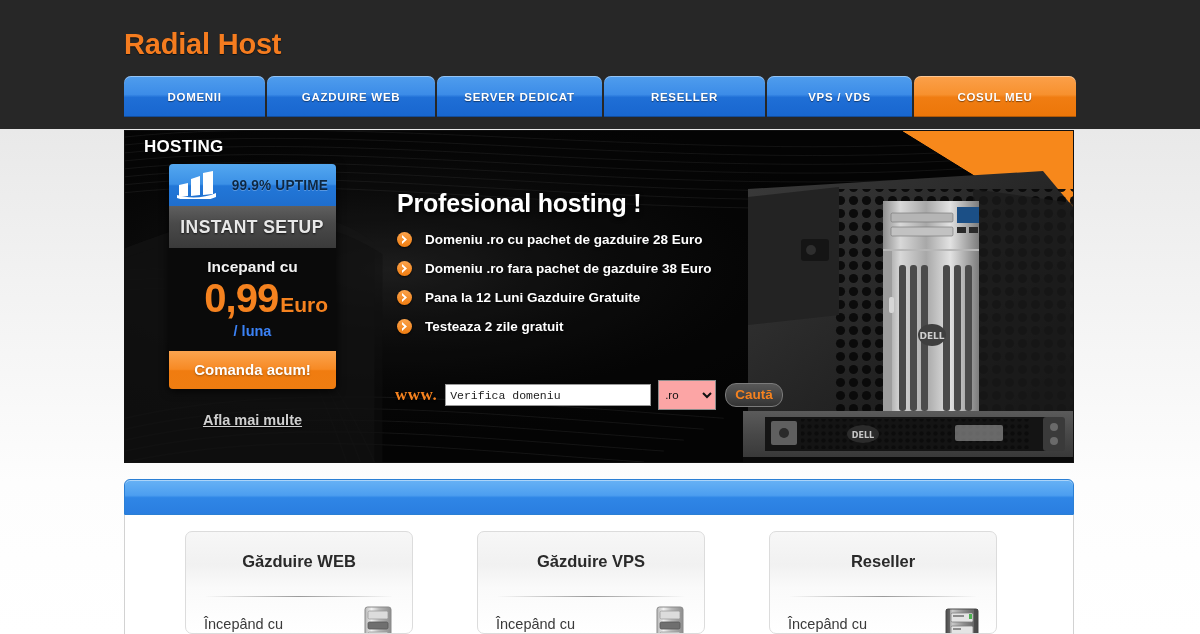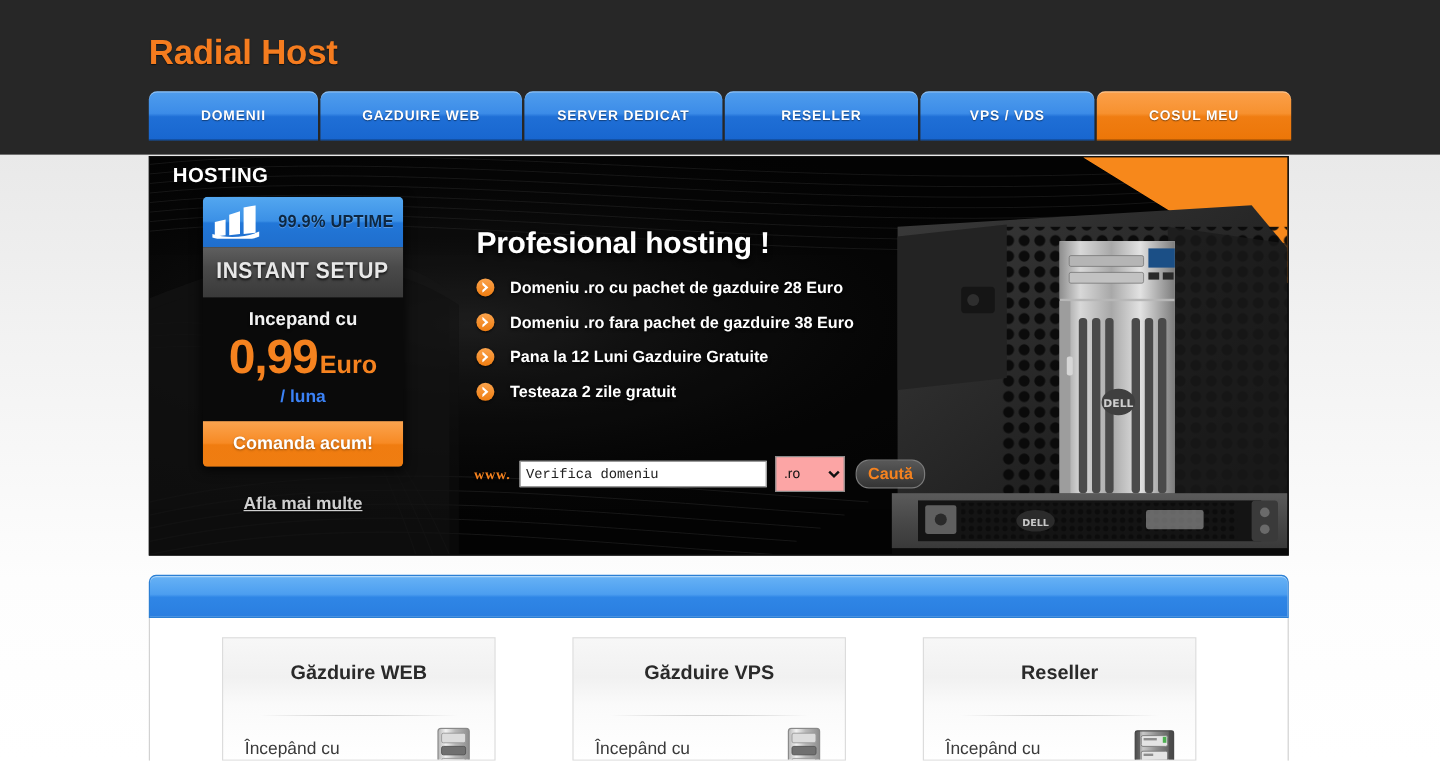--- a/index.html
+++ b/index.html
@@ -121,21 +121,21 @@
   .promo-price{
     background:#0a0a0a;padding:10px 8px 12px;
     text-align:center;
   }
   .price-label{
     color:#f2f2f2;font-size:15.5px;font-weight:bold;
     text-shadow:0 1px 2px rgba(0,0,0,.8);
   }
   .price-main{
     margin-top:2px;
-    display:flex;align-items:baseline;justify-content:center;
+    display:flex;align-items:baseline;justify-content:flex-end;
     line-height:1;
   }
   .price-num{
     color:#f5821f;font-size:40px;font-weight:bold;letter-spacing:-1px;
   }
   .price-cur{
     color:#f5821f;font-size:21px;font-weight:bold;margin-left:2px;
   }
   .price-per{
     margin-top:5px;color:#3b82f6;font-size:14.5px;font-weight:bold;
@@ -180,21 +180,21 @@
     text-shadow:0 1px 3px rgba(0,0,0,.95);
   }
 
   
   .search-row{
     position:absolute;left:270px;top:249px;
     display:flex;align-items:center;
   }
   .www{
     color:#f5821f;font-family:"Liberation Serif","DejaVu Serif",serif;
-    font-size:12px;font-weight:bold;letter-spacing:.5px;
+    font-size:17px;font-weight:bold;letter-spacing:.5px;
     text-shadow:0 1px 2px rgba(0,0,0,.9);
     margin-right:8px;
   }
   .domain-input{
     width:196px;height:18px;
     border:1px solid #9a9a9a;
     background:#ffffff;color:#222;
     font-family:Liberation Mono, monospace;font-size:11.5px;
     padding:1px 4px;box-sizing:content-box;
     outline:none;
@@ -234,21 +234,21 @@
     border-left:1px solid #d2d2d2;border-right:1px solid #d2d2d2;
     background:#ffffff;
     box-sizing:border-box;
   }
   .cards{
     position:absolute;left:60px;top:16px;
     display:flex;gap:64px;
   }
   .card{
     width:228px;height:103px;
-    border:1px solid #dcdcdc;border-radius:0;
+    border:1px solid #dcdcdc;border-radius:7px;
     background:linear-gradient(to bottom,#f7f7f7 0%,#f1f1f1 32%,#fafafa 55%,#ffffff 100%);
     box-sizing:border-box;position:relative;overflow:hidden;
   }
   .card-title{
     text-align:center;margin-top:20px;
     color:#2a2a2a;font-size:16.5px;font-weight:bold;
   }
   .card-sep{
     position:absolute;left:20px;right:20px;top:64px;height:1px;
     background:radial-gradient(ellipse at center,#9a9a9a 0%,rgba(200,200,200,0) 72%);

